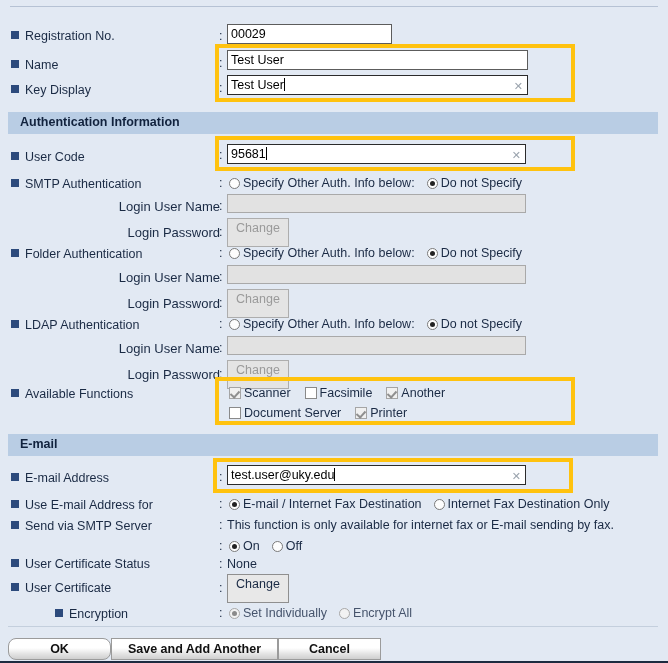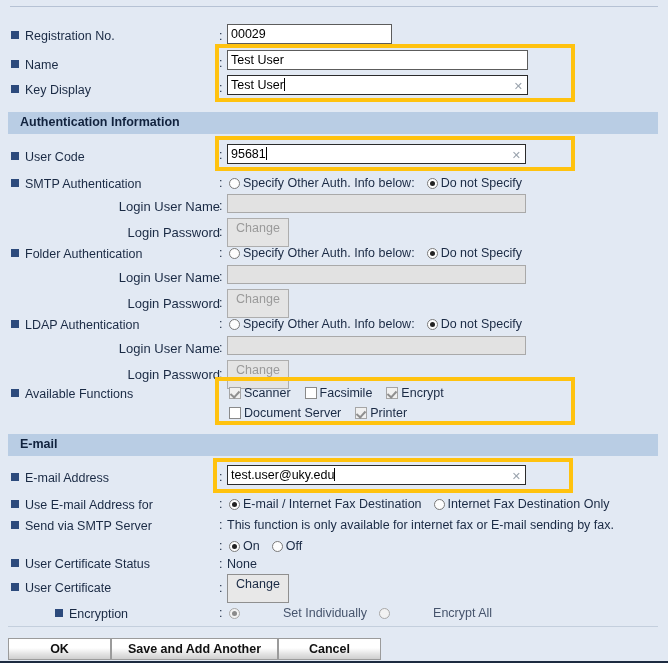--- a/index.html
+++ b/index.html
@@ -121,21 +121,21 @@
     background: #fdfdfd; vertical-align: -2px; margin-right: 3px;
     position: relative;
   }
   .radio.on::after {
     content: ""; position: absolute; left: 2px; top: 2px;
     width: 5px; height: 5px; border-radius: 50%; background: #222;
   }
   .radio.dis { border-color: #a8a8a8; background: #f2f2f2; }
   .radio.dis.on::after { background: #8a8a8a; }
   .rtext { margin-right: 12px; }
-  .rtext.dim { color: #46546c; margin-left: 40px; }
+  .rtext.dim { color: #46546c; }
 
   
   .cb-wrap { position: absolute; white-space: nowrap; font-size: 12.5px; }
   .cb {
     display: inline-block; width: 12px; height: 12px;
     border: 1px solid #8a8a8a; background: #fff;
     vertical-align: -2px; margin-right: 3px; position: relative;
   }
   .cb.dis { background: #f0f0f0; border-color: #a5a5a5; }
   .cb.on::after {
@@ -275,21 +275,21 @@
   </div>
   <div class="colon" style="left:219px; top:367px;">:</div>
   <div class="btn-change" style="left:227px; top:360px;">
     <span>Change</span>
   </div>
 
   <div class="lbl" style="top:387px;">
     <span class="bullet"></span><span>Available Functions</span>
   </div>
   <div class="cb-wrap" style="left:229px; top:386px;">
-    <span class="cb dis on"></span><span class="cbtext">Scanner</span><span class="cb"></span><span class="cbtext">Facsimile</span><span class="cb dis on"></span><span class="cbtext">Encrypt</span>
+    <span class="cb dis on"></span><span class="cbtext">Scanner</span><span class="cb"></span><span class="cbtext">Facsimile</span><span class="cb dis on"></span><span class="cbtext">Another</span>
   </div>
   <div class="cb-wrap" style="left:229px; top:406px;">
     <span class="cb"></span><span class="cbtext">Document Server</span><span class="cb dis on"></span><span class="cbtext">Printer</span>
   </div>
   <div class="hl" style="left:215px; top:377px; width:360px; height:48px;"></div>
 
   <div class="sect" style="top:434px;">
     <span>E-mail</span>
   </div>
 
@@ -340,21 +340,21 @@
     <span class="bullet"></span><span>Encryption</span>
   </div>
   <div class="colon" style="left:219px; top:606px;">:</div>
   <div class="radio-wrap" style="left:229px; top:606px;">
     <span class="radio dis on"></span><span class="rtext dim">Set Individually</span><span class="radio dis"></span><span class="rtext dim">Encrypt All</span>
   </div>
 
   <div class="hr-bottom"></div>
 
   <div class="btnbar">
-    <div class="abtn" style="left:0px; width:103px;">
+    <div class="abtn" style="left:0px; width:103px;border-radius:8px;">
       <span>OK</span>
     </div>
     <div class="abtn" style="left:103px; width:167px;">
       <span>Save and Add Another</span>
     </div>
     <div class="abtn" style="left:270px; width:103px;">
       <span>Cancel</span>
     </div>
   </div>
 

